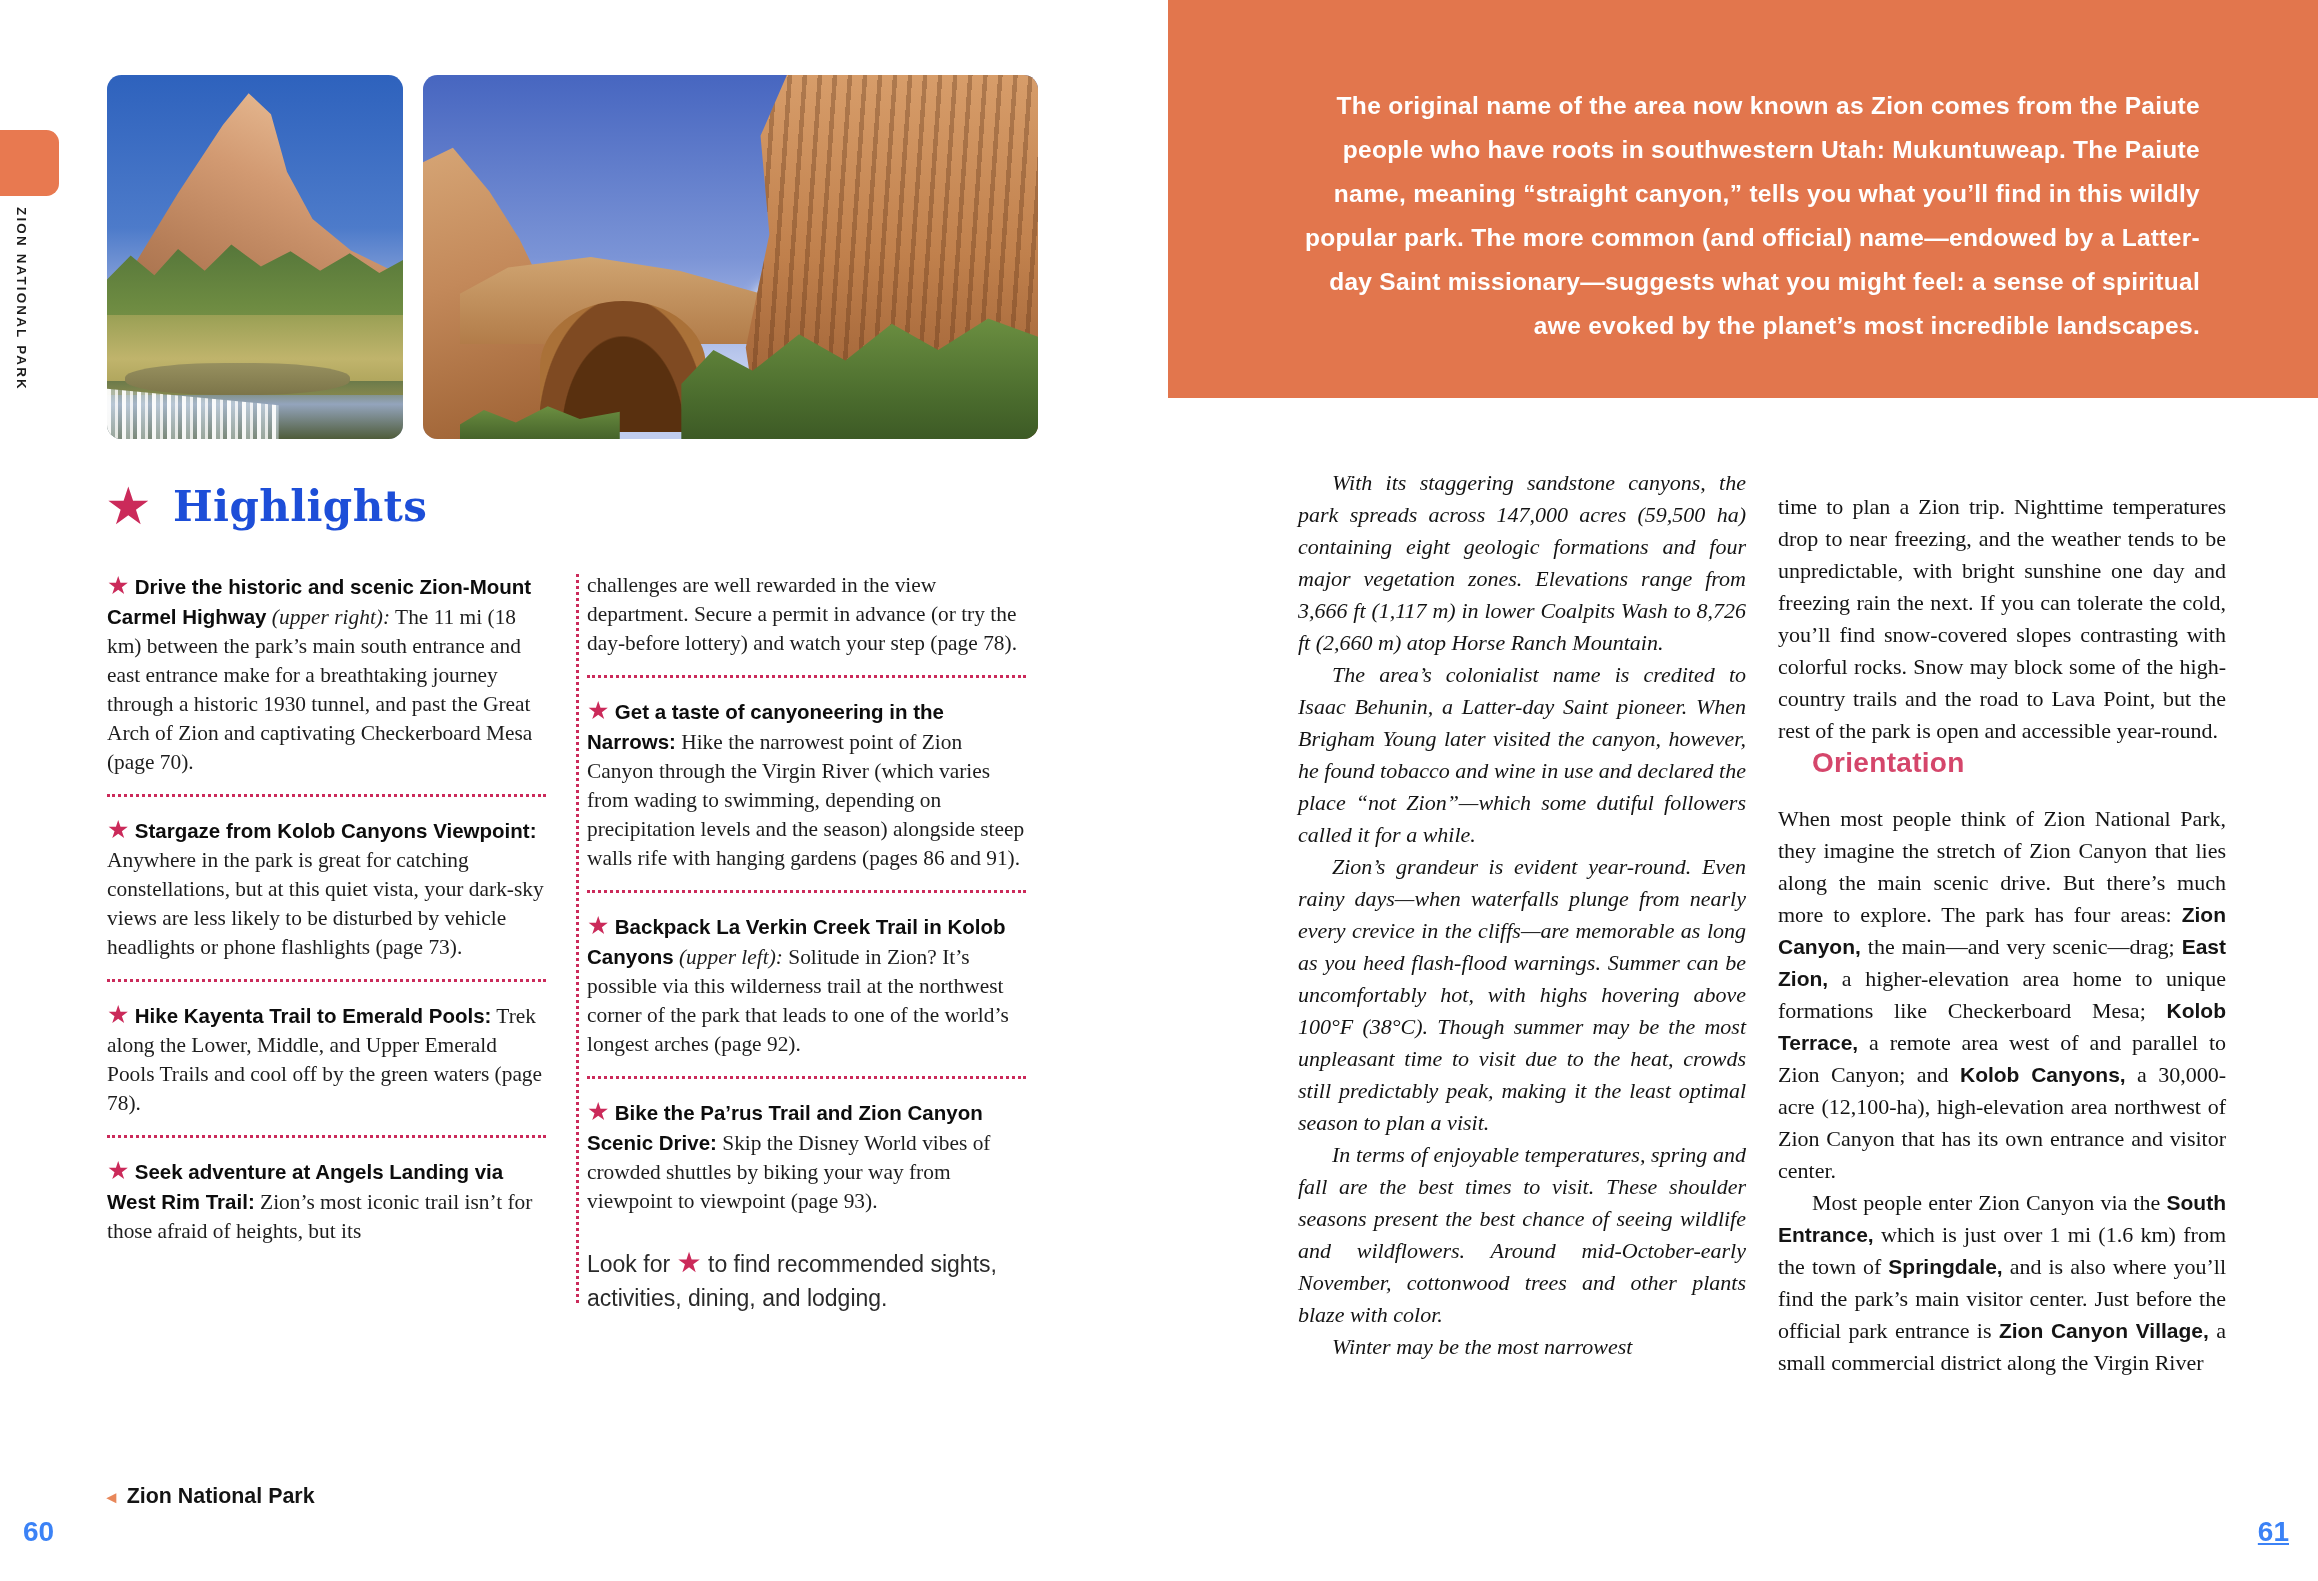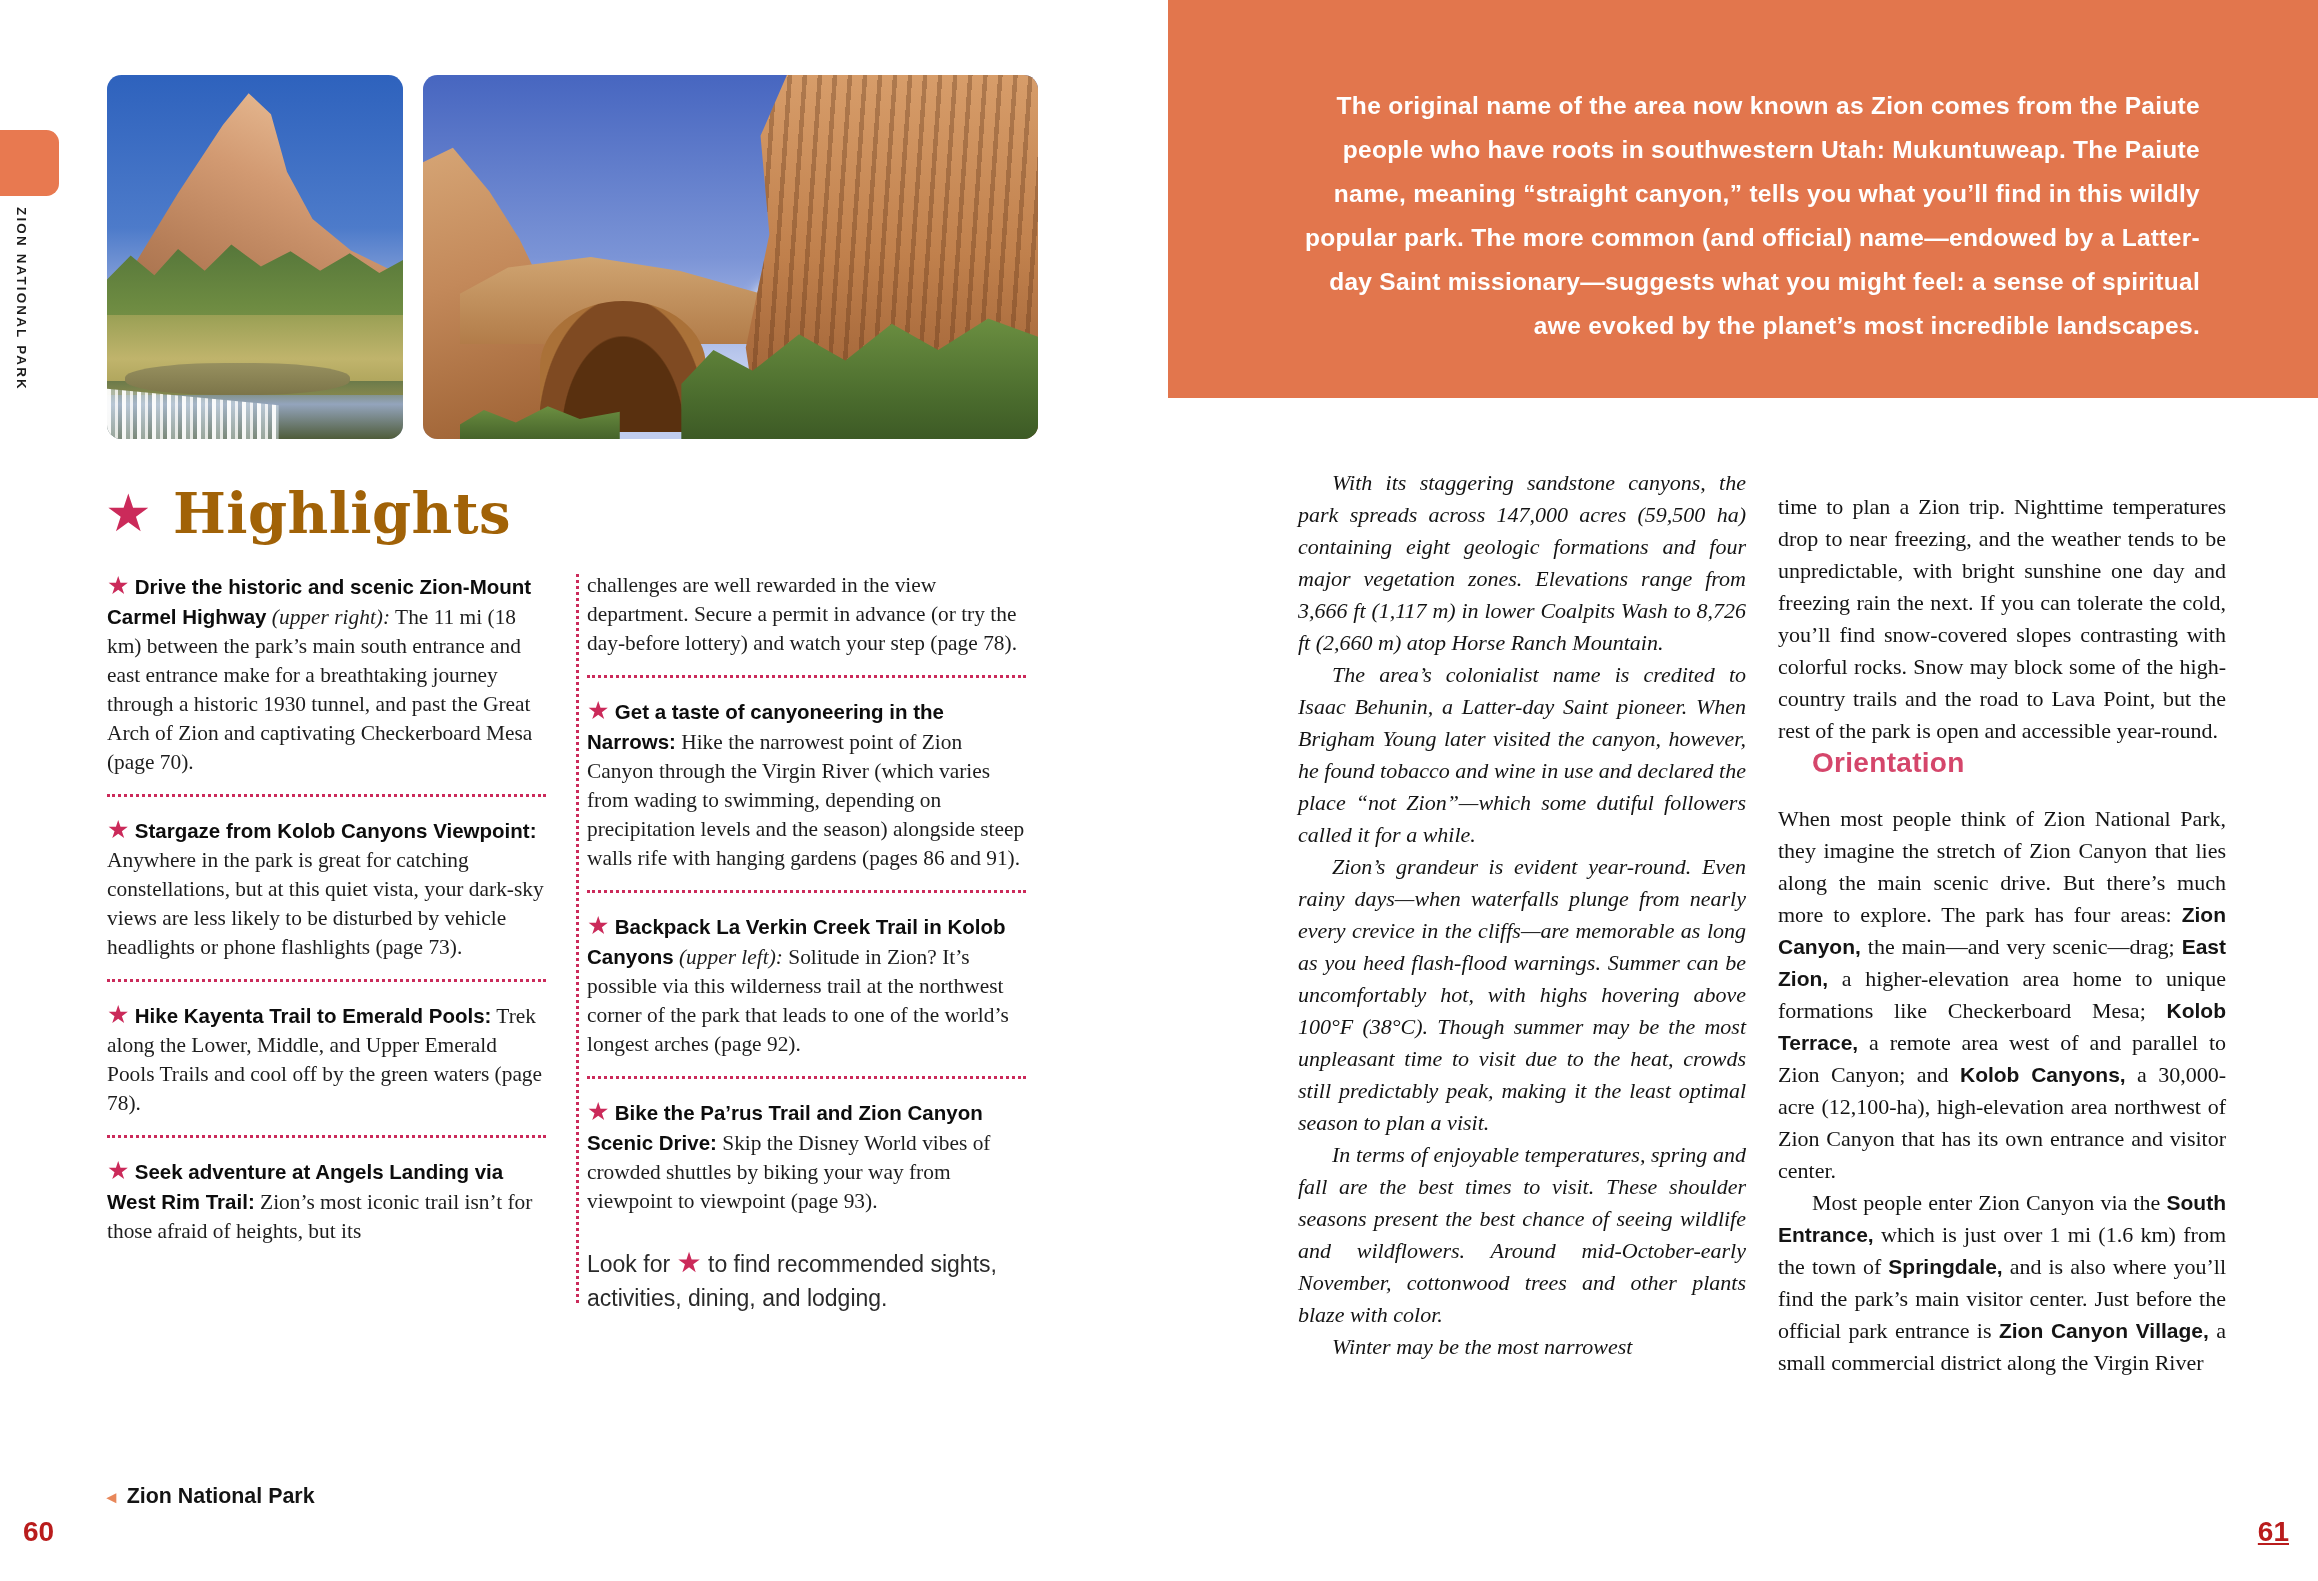--- a/index.html
+++ b/index.html
@@ -52,39 +52,39 @@
   .p2-bushes{right:0;bottom:0;width:58%;height:36%;
              background:linear-gradient(180deg,#6f9343,#4a6b2d 70%,#3d5a25);
              clip-path:polygon(0 58%,9% 32%,20% 48%,33% 20%,46% 40%,59% 12%,72% 32%,86% 8%,100% 22%,100% 100%,0 100%);}
   .p2-bushes-left{left:6%;bottom:0;width:26%;height:10%;
              background:linear-gradient(180deg,#6f9343,#46632a);
              clip-path:polygon(0 60%,15% 20%,35% 55%,55% 10%,75% 45%,100% 25%,100% 100%,0 100%);}
 
   
   .hl-heading{position:absolute;left:105px;top:480px;display:flex;align-items:center;}
   .hl-heading .big-star{font-size:52px;line-height:1;color:#cb2a5a;}
-  .hl-heading .title{font-family:"DejaVu Serif","Liberation Serif",serif;font-weight:700;font-size:56px;
-                     color:#a16207;margin-left:21.4px;letter-spacing:0.4px;}
+  .hl-heading .title{font-family:"DejaVu Serif","Liberation Serif",serif;font-weight:700;font-size:42px;
+                     color:#1d4ed8;margin-left:21.4px;letter-spacing:0.4px;}
   .hl-col{position:absolute;top:571px;width:439px;}
   .hl-col-1{left:107px;}
   .hl-col-2{left:587px;}
   .vrule{position:absolute;left:576px;top:574px;height:729px;border-left:3.6px dotted #cb2a5a;}
   .hl-item,.hl-cont{font-family:"Liberation Serif",serif;font-size:21.4px;line-height:29px;color:#1d1d1d;}
   .hl-star{color:#cb2a5a;font-size:25px;}
   .hl-lead{font-family:"Liberation Sans",sans-serif;font-weight:700;font-size:20.5px;color:#0d0d0d;}
   .hl-note{font-style:italic;}
   .dotted-rule{border:none;border-top:3.6px dotted #cb2a5a;margin:17px 0 18px;height:0;}
   .lookfor{margin-top:30px;font-family:"Liberation Sans",sans-serif;font-size:23px;line-height:34px;color:#2a2a2a;}
   .lookfor .hl-star{font-size:28px;}
 
   
   .footer-left{position:absolute;left:107px;top:1484px;display:flex;align-items:center;gap:10.7px;
                font-weight:700;font-size:21.4px;color:#141414;}
   .footer-arrow{color:#e8875a;font-size:18px;line-height:1;}
-  .pagenum{position:absolute;font-weight:700;font-size:28px;color:#b91c1c;}
+  .pagenum{position:absolute;font-weight:700;font-size:28px;color:#3b82f6;}
   .pn-left{left:23px;top:1516px;}
   .pn-right{right:30px;top:1516px;text-decoration:underline;}
 
   
   .callout{position:absolute;left:1168px;top:0;width:1150px;height:398px;background:#e2764d;text-align:right;}
   .callout-text{position:absolute;left:130px;top:84px;width:902px;font-weight:700;font-size:24.5px;
                 line-height:44px;color:#ffffff;letter-spacing:0.3px;}
   .bodycol{position:absolute;top:467px;width:448px;font-family:"Liberation Serif",serif;font-size:22px;
            line-height:32px;color:#141414;text-align:justify;}
   .bodycol-1{left:1298px;font-style:italic;}

